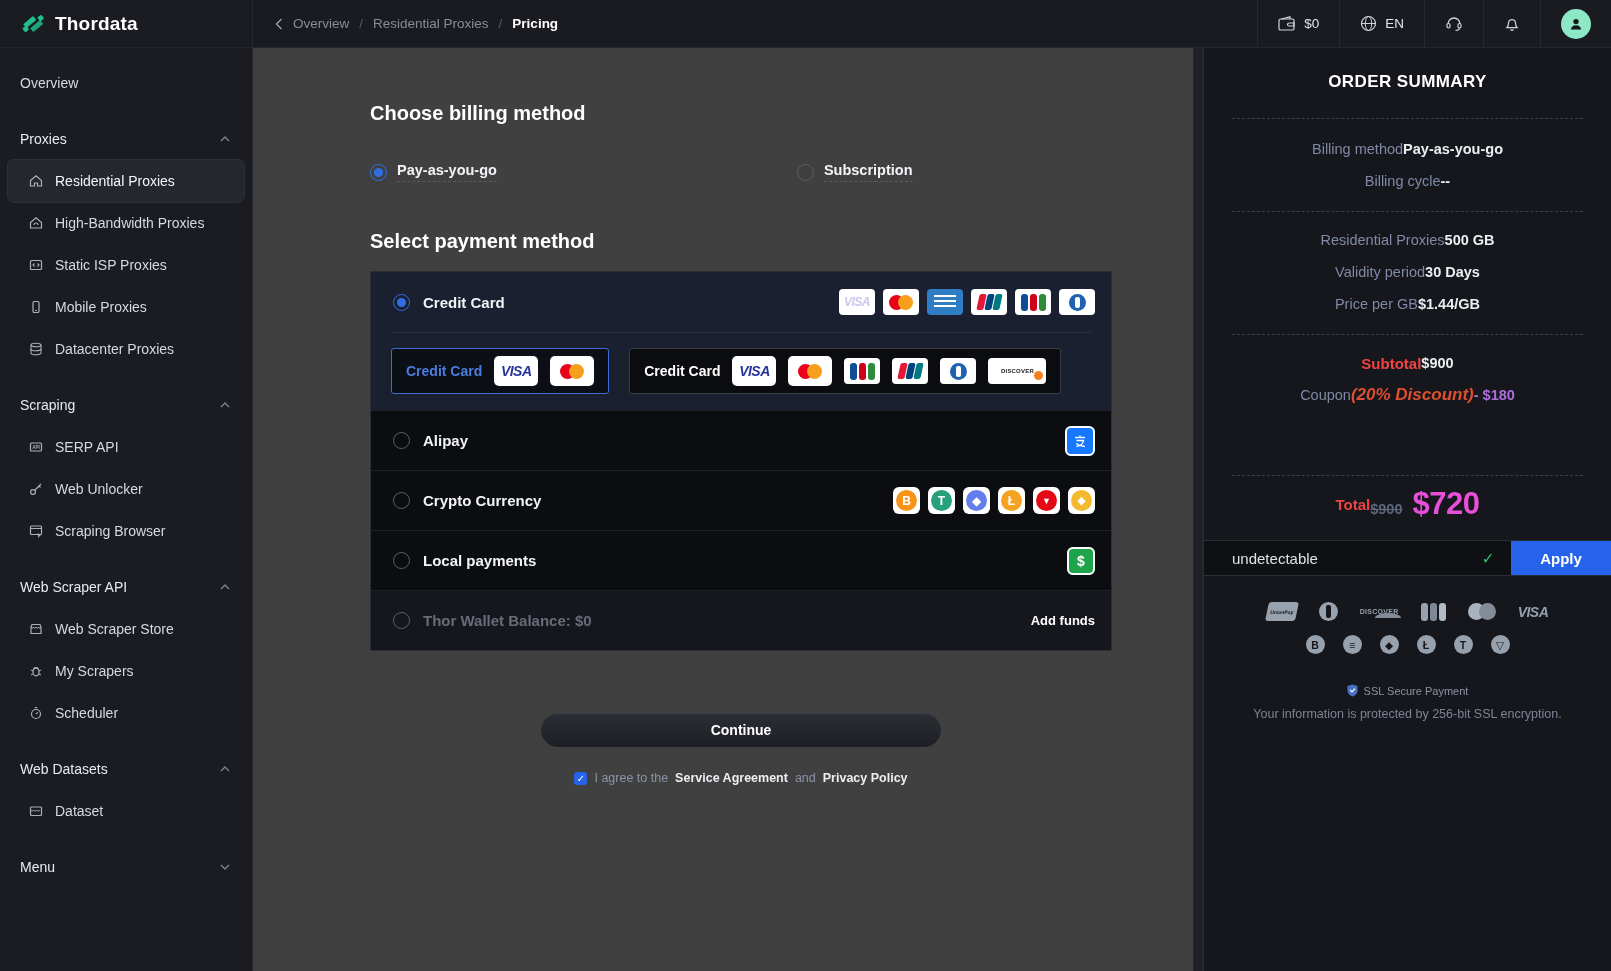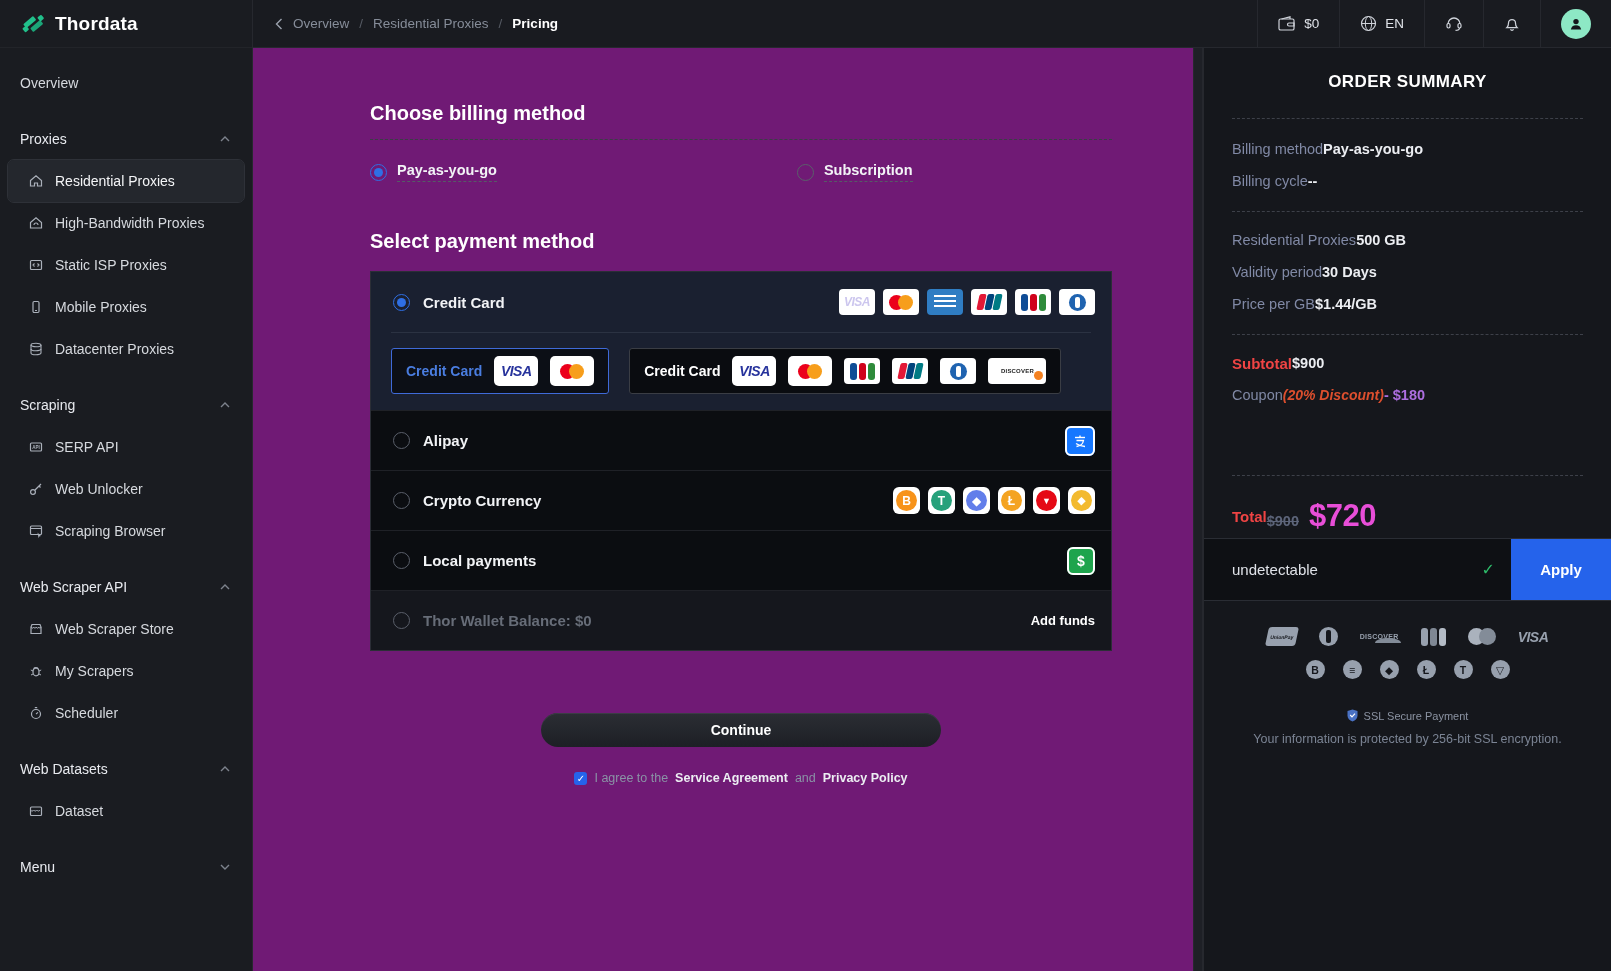--- a/index.html
+++ b/index.html
@@ -28,21 +28,21 @@
   .crumbs{display:flex;align-items:center;gap:10px;padding-left:22px;font-size:13.5px;color:#868d99}
   .crumb-link{color:#868d99;cursor:pointer}
   .crumb-sep{color:#565b64}
   .crumb-current{color:#fff;font-weight:700}
   .top-actions{margin-left:auto;display:flex;align-items:stretch;height:100%}
   .ta{display:flex;align-items:center;gap:8px;padding:0 20px;border-left:1px solid #26282e;color:#dfe2e8;font-size:13.5px;cursor:pointer}
   .ta svg{color:#cfd3da}
   .avatar{width:30px;height:30px;border-radius:50%;background:#8de8c5;display:flex;align-items:center;justify-content:center}
 
   .body-row{flex:1;display:flex;min-height:0}
-  .content{flex:1;background:#701a75;min-width:0;padding-left:117px}
+  .content{flex:1;background:#404040;min-width:0;padding-left:117px}
   .scroll-divider{width:10px;background:#1e2026;border-left:1px solid #26282e;border-right:1px solid #26282e}
 
   
   .inner{width:742px}
   .h1{font-size:20px;font-weight:800;color:#fff;margin-top:54px}
   .dotted{border-bottom:1px dashed #3a3d45;margin-top:14px}
   .radio-row{display:flex;align-items:center;margin-top:22px}
   .radio-opt{display:flex;align-items:center;gap:10px;cursor:pointer}
   .radio-opt.second{margin-left:300px}
   .rb{width:17px;height:17px;border-radius:50%;border:1.5px solid #5a5f6a;position:relative;flex:0 0 auto}
@@ -74,29 +74,29 @@
     color:#fff;font-size:14px;font-weight:700;cursor:pointer;font-family:inherit}
   .agree{display:flex;align-items:center;justify-content:center;gap:7px;margin-top:24px;font-size:12.5px;color:#8a93a6}
   .cbx{width:13px;height:13px;border-radius:3px;background:#2563eb;color:#fff;font-size:10px;display:flex;align-items:center;justify-content:center;cursor:pointer}
   .agree b{color:#eceef2;font-weight:700}
 
   
   .panel{width:408px;min-width:408px;background:#15171c;border-left:1px solid #26282e;display:flex;flex-direction:column}
   .pan-in{padding:0 28px}
   .os-title{text-align:center;font-size:17px;font-weight:800;color:#fff;margin-top:24px;letter-spacing:.4px}
   .pdash{border-top:1px dashed #3d4049}
-  .os-row{display:flex;justify-content:flex-start;align-items:baseline;height:32px;align-items:center}
+  .os-row{display:flex;justify-content:center;align-items:baseline;height:32px;align-items:center}
   .os-l{font-size:14.5px;color:#8089a5}
   .os-v{font-size:14.5px;font-weight:700;color:#eceef2}
   .os-l.strong{color:#ef4444;font-weight:800;font-size:15px}
-  .coupon-note{color:#dd4f2e;font-style:italic;font-weight:700;font-size:14px;}
+  .coupon-note{color:#dd4f2e;font-style:italic;font-weight:700;font-size:17px;}
   .coupon-val{color:#ad6fe0;font-weight:700;font-size:14.5px}
   .total-old{color:#5d657a;text-decoration:line-through;font-size:14.5px;font-weight:700;margin-right:10px}
   .total-new{color:#e84ed8;font-size:31px;font-weight:800;letter-spacing:-.5px}
-  .coupon-bar{display:flex;height:63px;border-top:1px solid #2a2d34;border-bottom:1px solid #2a2d34}
+  .coupon-bar{display:flex;height:36px;margin-top:14px;border-top:1px solid #2a2d34;border-bottom:1px solid #2a2d34}
   .coupon-input{flex:1;background:#0e1014;display:flex;align-items:center;padding:0 16px 0 28px}
   .coupon-input input{flex:1;background:transparent;border:none;outline:none;color:#dfe2e8;font-size:15px;font-family:inherit}
   .ckgreen{color:#2ebd6b;font-size:16px;font-weight:700}
   .applybtn{width:100px;background:#2563eb;border:none;color:#fff;font-size:15px;font-weight:700;cursor:pointer;font-family:inherit}
 
   .gicons1{display:flex;justify-content:center;align-items:center;gap:22px;margin-top:26px}
   .gicons2{display:flex;justify-content:center;align-items:center;gap:18px;margin-top:14px}
   .ssl-line{display:flex;justify-content:center;align-items:center;gap:6px;margin-top:30px;font-size:11px;color:#8b93a2}
   .ssl-note{text-align:center;font-size:12.5px;color:#7b8494;margin-top:10px}
 
@@ -575,21 +575,21 @@
               <span style="display:flex;align-items:center">
                 <span class="os-l">Coupon</span>
                 <span class="coupon-note">(20% Discount)</span>
               </span>
               <span class="coupon-val">- $180</span>
             </div>
           </div>
 
           <div class="pdash" style="margin-top:64px"></div>
 
-          <div class="os-row" style="margin-top:18px;height:44px">
+          <div class="os-row" style="margin-top:6px;height:44px">
             <span class="os-l strong">Total</span>
             <span style="display:flex;align-items:baseline">
               <span class="total-old">$900</span>
               <span class="total-new">$720</span>
             </span>
           </div>
         </div>
 
         <div class="coupon-bar">
           <div class="coupon-input">

